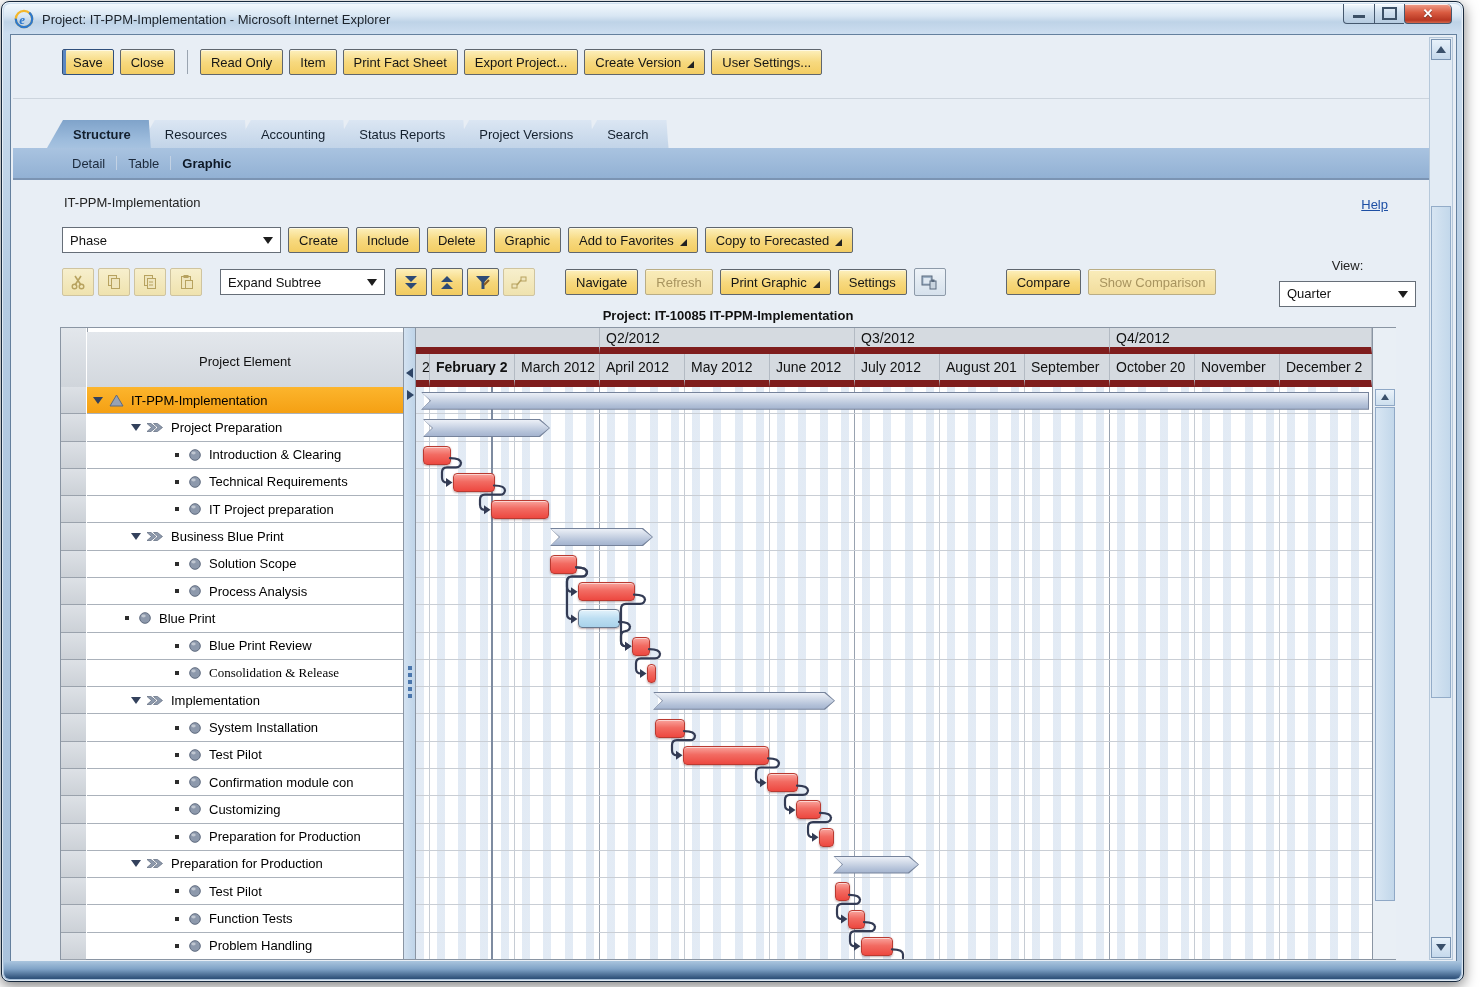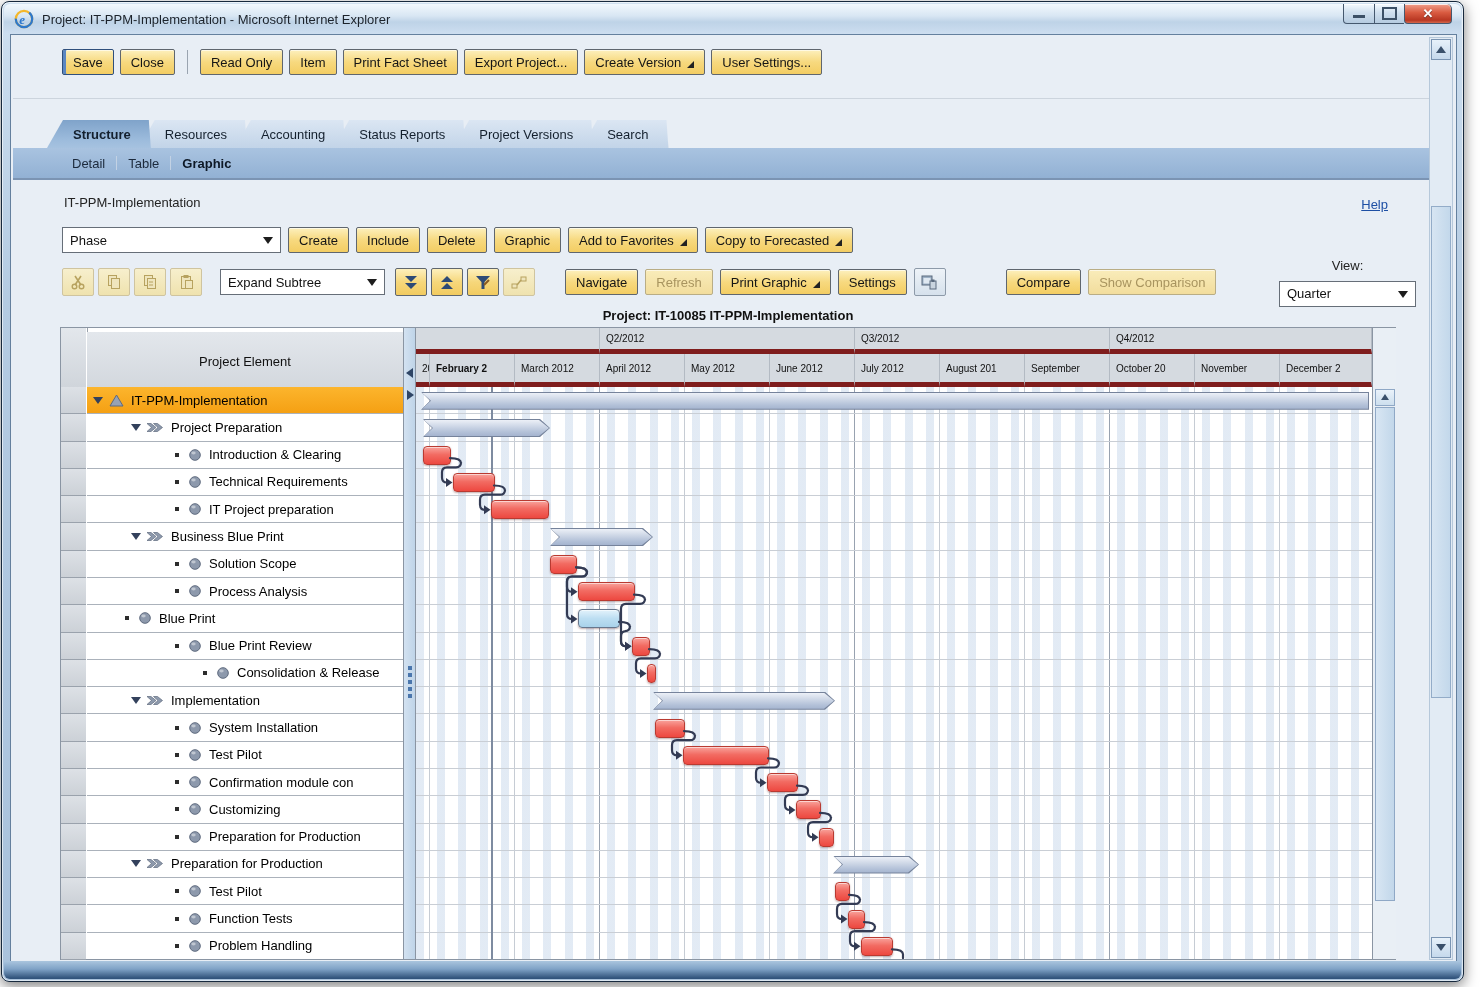--- a/index.html
+++ b/index.html
@@ -99,21 +99,21 @@
             border-left:1px solid #8a95a3;border-right:1px solid #8a95a3;box-sizing:border-box;}
   .split-dots{position:absolute;left:4px;top:338px;width:4px;}
   .split-dots i{display:block;width:4px;height:4px;background:#4a76ad;margin-bottom:3px;}
   .split-arrow{position:absolute;left:2px;}
   
   #chart{position:absolute;left:355px;top:0;width:956px;height:100%;overflow:hidden;}
   #qrow,#mrow{position:absolute;left:0;display:flex;}
   #qrow{top:0;height:26px;}
   #mrow{top:26px;height:33px;}
   .qcell,.mcell{box-sizing:border-box;background:linear-gradient(180deg,#dcе0e5,#d2d7dd);background:#d5dae0;
-        border-right:1px solid #b3bac3;border-bottom:5px solid #7f1d1d;font-size:10px;color:#111;
+        border-right:1px solid #b3bac3;border-bottom:7px solid #7f1d1d;font-size:14px;color:#111;
         display:flex;align-items:center;padding-left:6px;overflow:hidden;white-space:nowrap;}
   #rows-area{position:absolute;left:0;top:59px;width:956px;height:573px;background:#fff;}
   #stripes{position:absolute;inset:0;background:repeating-linear-gradient(90deg,rgba(203,218,236,.55) 0 8px,rgba(0,0,0,0) 8px 21.25px);}
   .vline{position:absolute;top:0;bottom:0;width:1px;background:#c6ccd4;}
   .vline.q{background:#98a2b0;}
   .hline{position:absolute;left:0;right:0;height:1px;background:#c9ced5;}
   #today{position:absolute;top:0;bottom:0;width:2px;background:#7e8ba0;}
   #links-svg{position:absolute;left:0;top:0;pointer-events:none;z-index:6;}
   .taskbar{position:absolute;height:19px;border-radius:4px;border:1px solid #b93a31;z-index:5;
            background:linear-gradient(180deg,#f9a39c,#f26b62 45%,#ed4840);
@@ -489,21 +489,21 @@
               <div class="trow" style="top: 304.571px; height: 27.2857px; padding-left: 88px;">
                 <span class="bullet"></span>
                 <span class="ticon">
                   <svg width="14" height="14">
                     <circle cx="7" cy="7" r="5.3" fill="#8d99ac" stroke="#5e6a7e"></circle>
                     <ellipse cx="5.5" cy="5" rx="2.2" ry="1.4" fill="rgba(255,255,255,0.45)"></ellipse>
                   </svg>
                 </span>
                 <span>Blue Print Review</span>
               </div>
-              <div class="trow" style="top: 331.857px; height: 27.2857px; padding-left: 116px;">
+              <div class="trow" style="top: 331.857px; height: 27.2857px; padding-left: 88px; font-family: Liberation Serif, serif;">
                 <span class="bullet"></span>
                 <span class="ticon">
                   <svg width="14" height="14">
                     <circle cx="7" cy="7" r="5.3" fill="#8d99ac" stroke="#5e6a7e"></circle>
                     <ellipse cx="5.5" cy="5" rx="2.2" ry="1.4" fill="rgba(255,255,255,0.45)"></ellipse>
                   </svg>
                 </span>
                 <span>Consolidation &amp; Release</span>
               </div>
               <div class="trow" style="top: 359.143px; height: 27.2857px; padding-left: 44px;">

